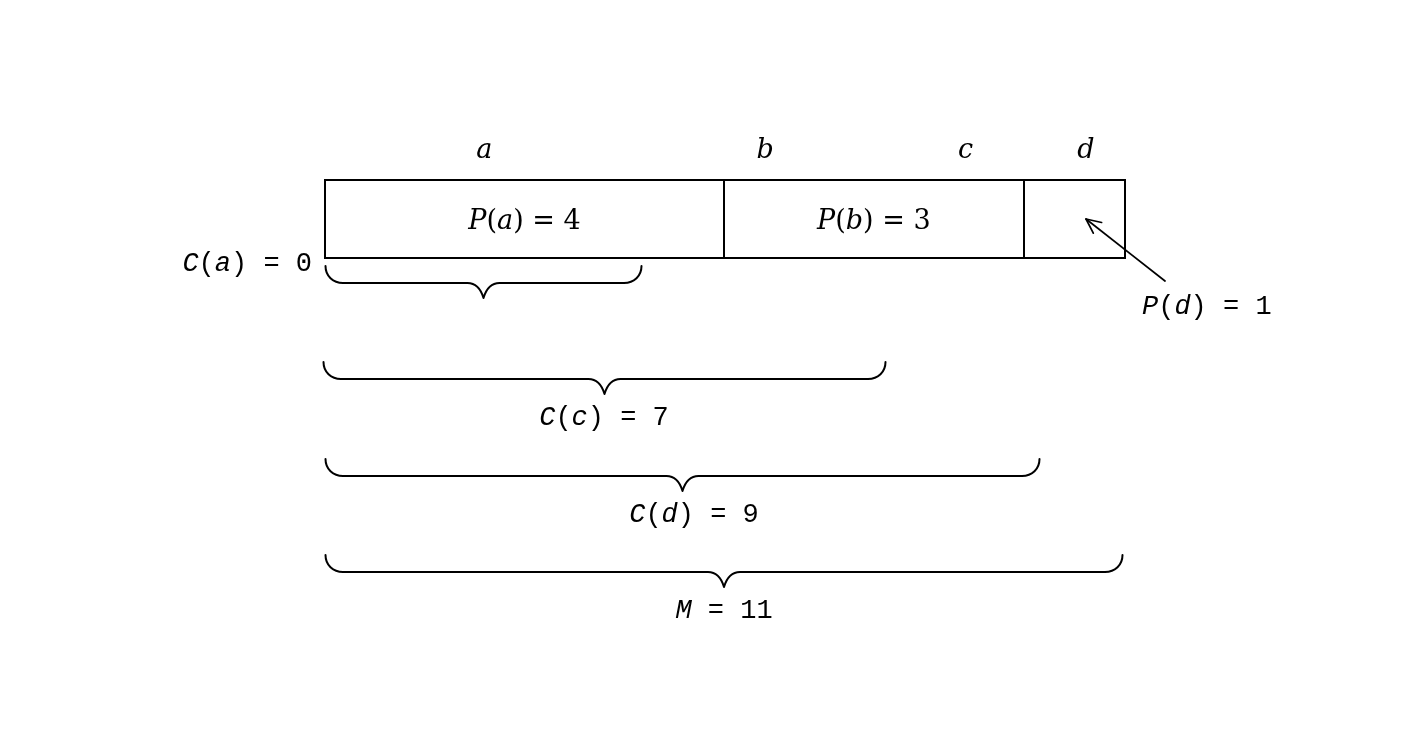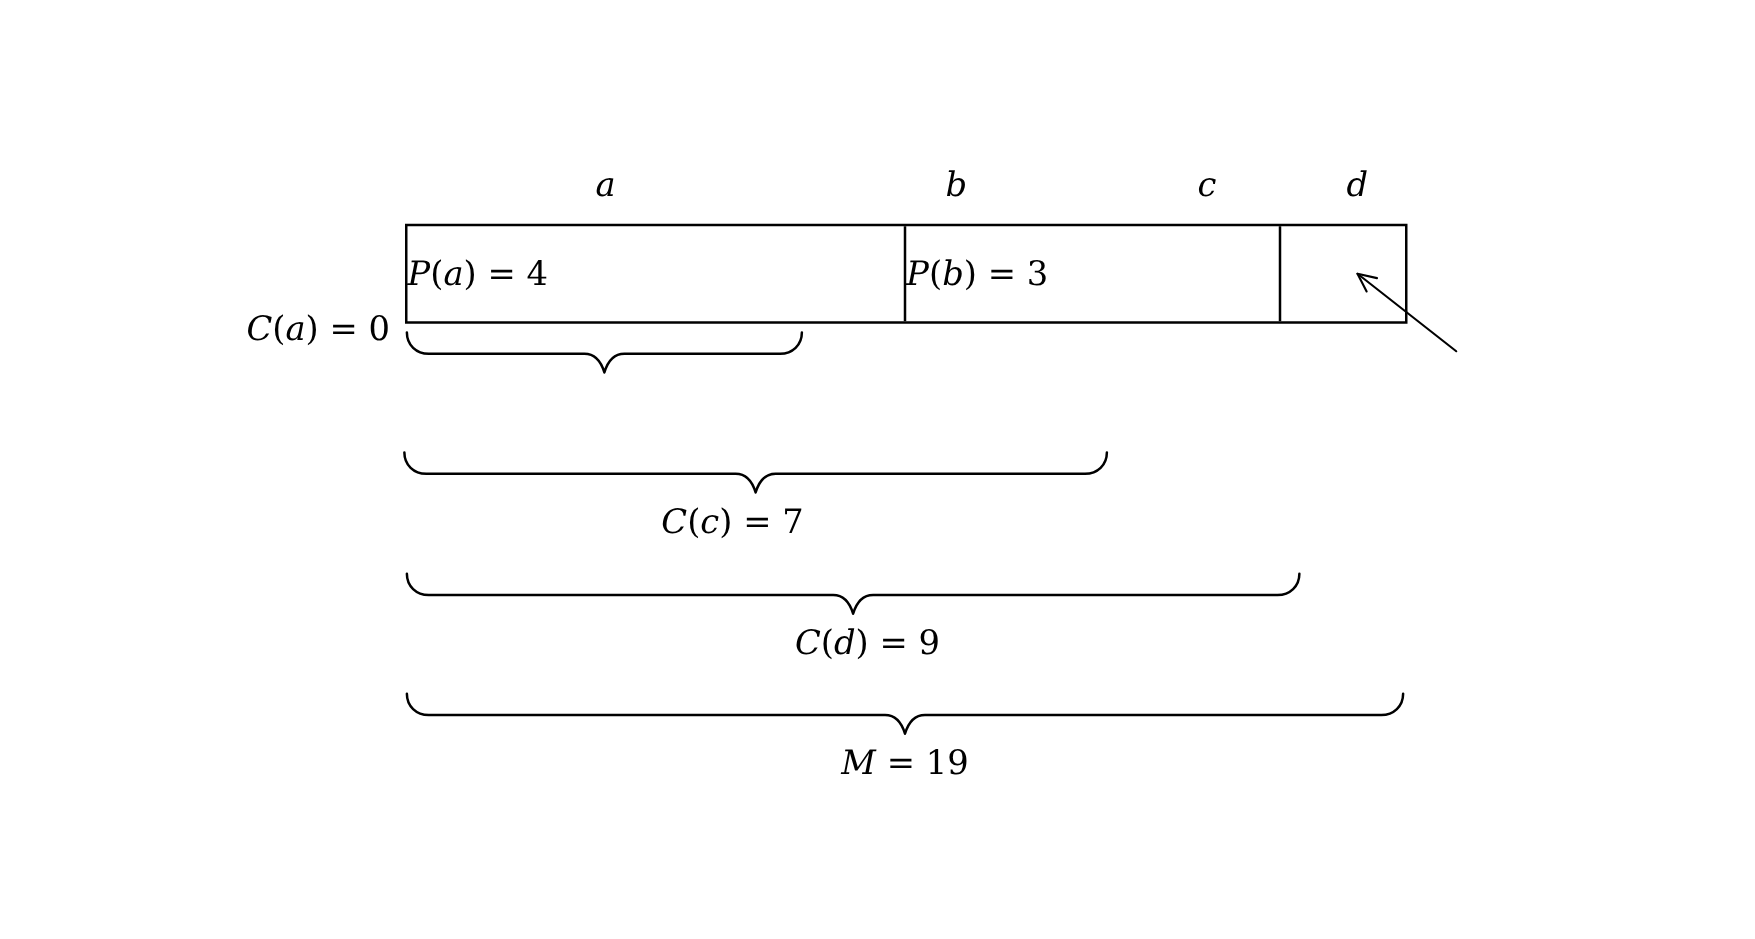--- a/index.html
+++ b/index.html
@@ -21,30 +21,30 @@
   }
   .top-labels .tl { display: flex; align-items: center; justify-content: center; }
   .tl.u4 { flex: 4 0 0; } .tl.u3 { flex: 3 0 0; } .tl.u2 { flex: 2 0 0; } .tl.u1 { flex: 1 0 0; }
   
   .bar {
     position: absolute; left: 324px; top: 179px;
     width: 802px; height: 80px;
     border: 2px solid #000; box-sizing: border-box;
     display: flex; background: #fff;
   }
-  .cell { display: flex; align-items: center; box-sizing: border-box; }
+  .cell { display: flex; align-items: center; justify-content: center; box-sizing: border-box; }
   .cell.sep { border-right: 2px solid #000; }
   .cell.u4 { flex: 4 0 0; } .cell.u3 { flex: 3 0 0; } .cell.u2 { flex: 2 0 0; } .cell.u1 { flex: 1 0 0; }
   
-  .lbl { position: absolute; height: 32px; line-height: 32px; }
+  .lbl { position: absolute; height: 32px; line-height: 32px; font-family: Liberation Mono, monospace; }
   .lbl.right { text-align: right; }
   .lbl.center { text-align: center; }
   .lbl-ca { left: 140px; top: 248px; width: 172px; }
   .lbl-cb { left: 333px; top: 306px; width: 300px; }
-  .lbl-cc { left: 436px; top: 402px; width: 300px; }
+  .lbl-cc { left: 454px; top: 402px; width: 300px; }
   .lbl-cd { left: 544px; top: 499px; width: 300px; }
   .lbl-m  { left: 574px; top: 595px; width: 300px; }
   .lbl-pd { left: 1142px; top: 291px; width: 180px; }
   
   svg.brace, svg.arrow { position: absolute; overflow: visible; }
   svg.brace path, svg.arrow line, svg.arrow polyline {
     fill: none; stroke: #000; stroke-width: 2; stroke-linecap: round; stroke-linejoin: round;
   }
   svg.arrow line, svg.arrow polyline { stroke-width: 1.7; }
   .brace-b1 { left: 324px; top: 264px; }
@@ -97,20 +97,21 @@
   <div class="lbl lbl-cc center math"><span class="it">C</span><span>(</span><span class="it">c</span><span>)</span><span> = </span><span>7</span></div>
 
   <svg class="brace brace-b3" width="717" height="38" viewBox="0 0 717 38">
     <path d="M1.5,2 C1.5,12 9,19 19,19 L342.5,19 C350.5,19 355.5,24 358.5,34 C361.5,24 366.5,19 374.5,19 L698,19 C708,19 715.5,12 715.5,2"></path>
   </svg>
   <div class="lbl lbl-cd center math"><span class="it">C</span><span>(</span><span class="it">d</span><span>)</span><span> = </span><span>9</span></div>
 
   <svg class="brace brace-b4" width="800" height="38" viewBox="0 0 800 38">
     <path d="M1.5,2 C1.5,12 9,19 19,19 L384,19 C392,19 397,24 400,34 C403,24 408,19 416,19 L781,19 C791,19 798.5,12 798.5,2"></path>
   </svg>
-  <div class="lbl lbl-m center math"><span class="it">M</span><span> = </span><span>19</span></div>
+  <div class="lbl lbl-m center math"><span class="it">M</span><span> = </span><span>11</span></div>
 
   <svg class="arrow arrow-pd" width="100" height="80" viewBox="0 0 100 80">
     <line x1="90" y1="73" x2="11" y2="11"></line>
     <polyline points="18.3,25.2 11,11 26.6,14.5"></polyline>
   </svg>
+  <div class="lbl lbl-pd math"><span class="it">P</span><span>(</span><span class="it">d</span><span>)</span><span> = </span><span>1</span></div>
 
 </div>
 
 </body></html>

